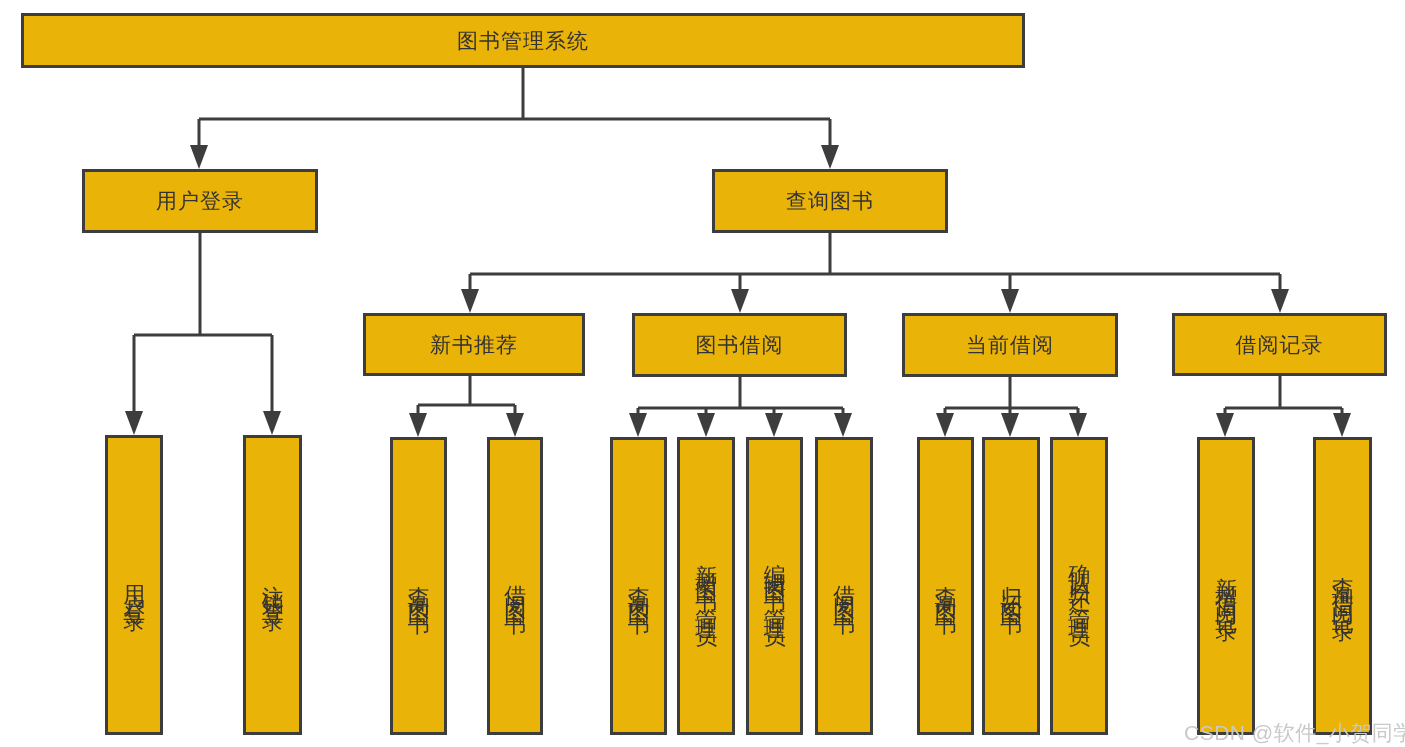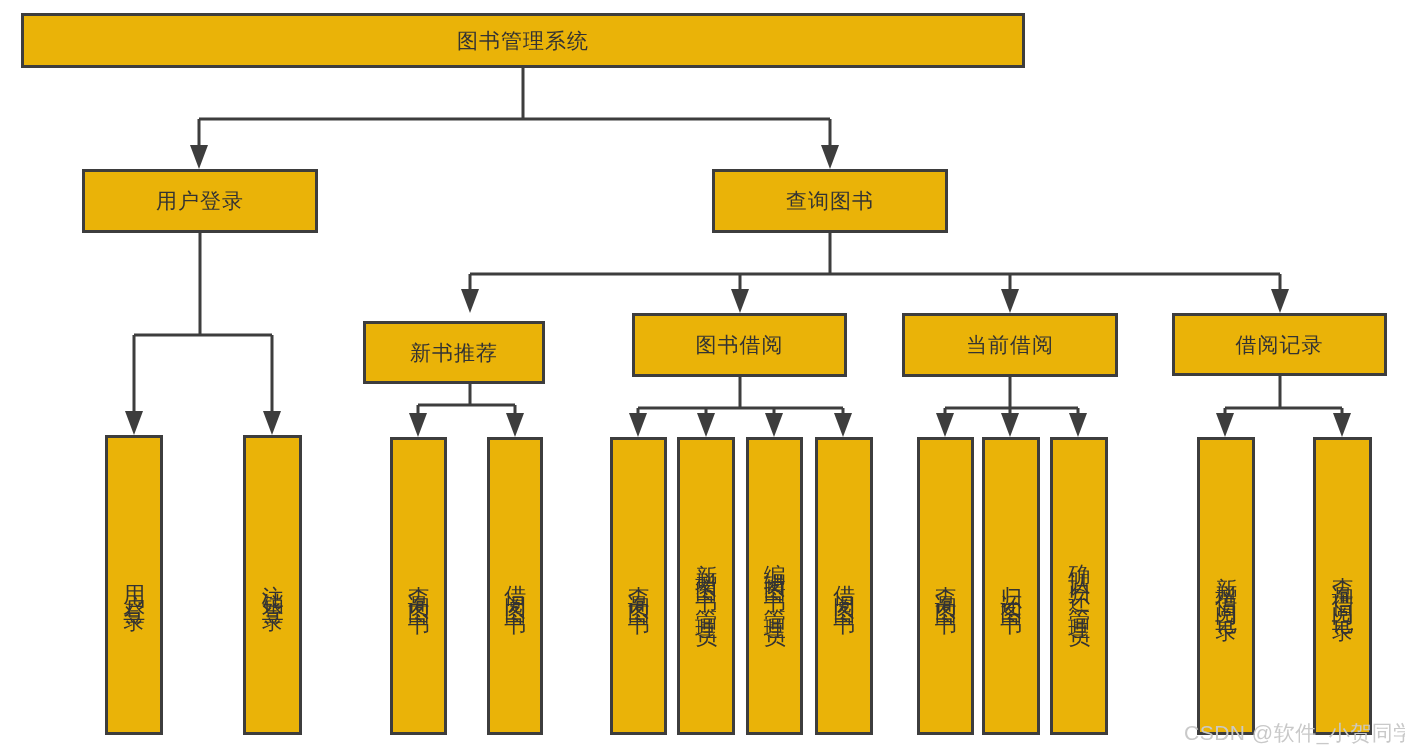--- a/index.html
+++ b/index.html
@@ -70,21 +70,21 @@
     <span class="lbl">图书管理系统</span>
   </div>
 
   <div class="node h" style="left:82px;top:169px;width:236px;height:64px">
     <span class="lbl">用户登录</span>
   </div>
   <div class="node h" style="left:712px;top:169px;width:236px;height:64px">
     <span class="lbl">查询图书</span>
   </div>
 
-  <div class="node h" style="left:363px;top:321px;width:182px;height:63px">
+  <div class="node h" style="left:363px;top:313px;width:222px;height:63px">
     <span class="lbl">新书推荐</span>
   </div>
   <div class="node h" style="left:902px;top:313px;width:216px;height:64px">
     <span class="lbl">当前借阅</span>
   </div>
   <div class="node h" style="left:632px;top:313px;width:215px;height:64px">
     <span class="lbl">图书借阅</span>
   </div>
   <div class="node h" style="left:1172px;top:313px;width:215px;height:63px">
     <span class="lbl">借阅记录</span>

